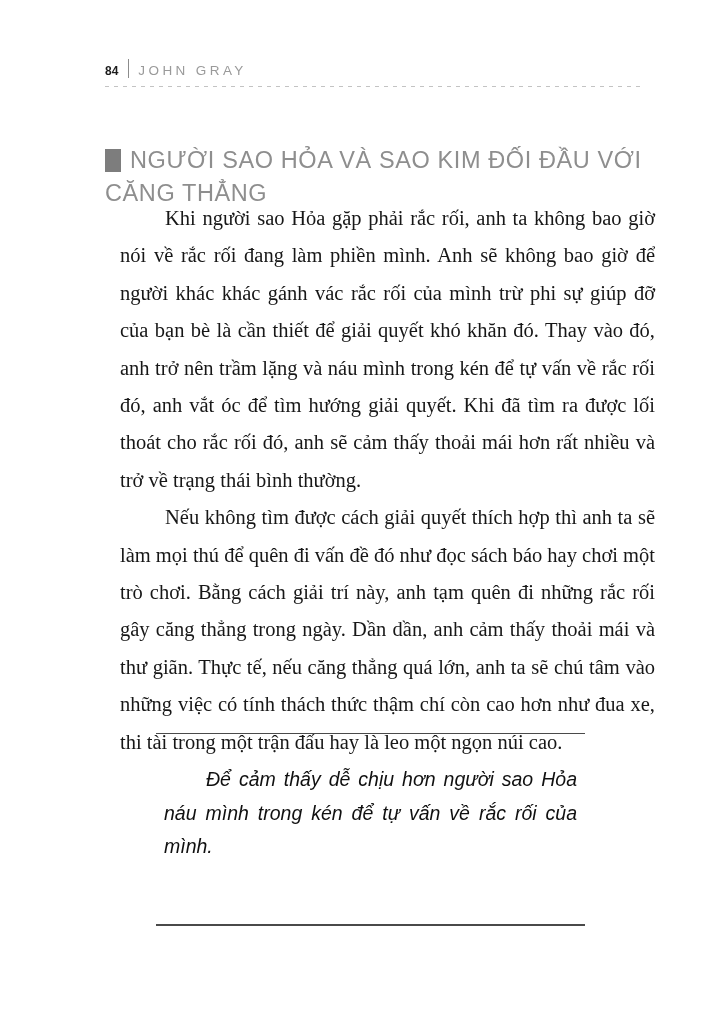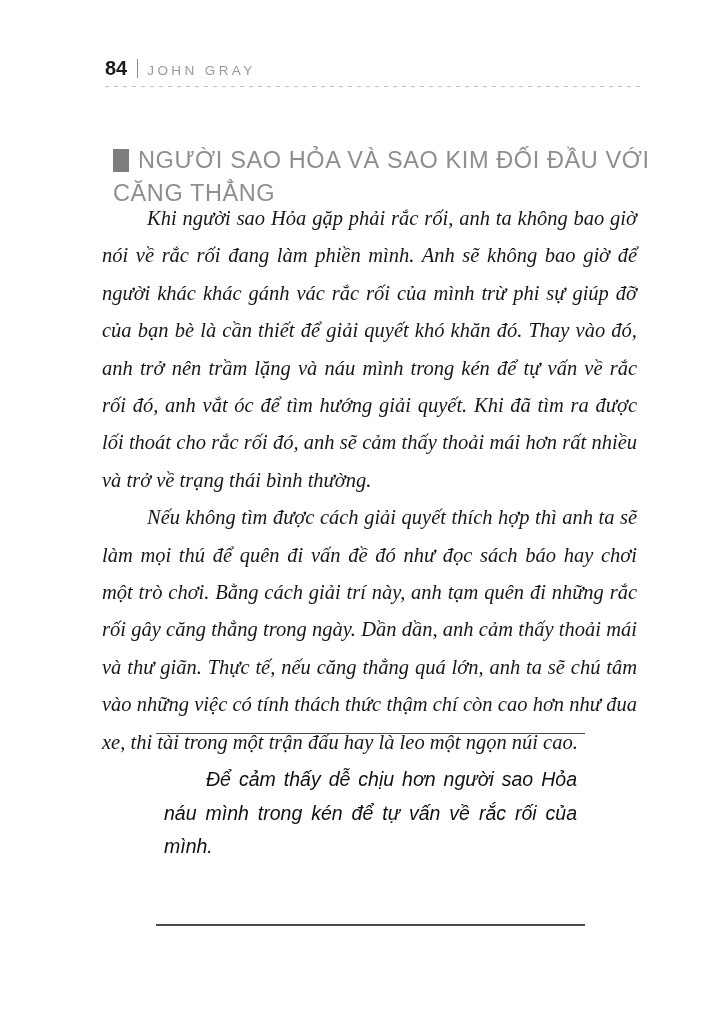--- a/index.html
+++ b/index.html
@@ -28,21 +28,21 @@
     position: absolute;
     left: 105px;
     top: 56px;
     width: 535px;
     height: 26px;
     display: flex;
     align-items: baseline;
   }
   .folio {
     font-family: "Liberation Sans", sans-serif;
-    font-size: 20px;
+    font-size: 12px;
     font-weight: bold;
     color: #1c1c1c;
     letter-spacing: 0px;
     line-height: 20px;
   }
   .folio-rule {
     display: inline-block;
     width: 1px;
     height: 19px;
     background: #8c8c8c;
@@ -77,38 +77,36 @@
     position: absolute;
     left: 105px;
     top: 128px;
     width: 545px;
     font-family: "Liberation Sans", sans-serif;
     font-size: 23.5px;
     line-height: 33px;
     color: #8e8e8e;
     letter-spacing: 0.6px;
     font-weight: 300;
-    margin-left: 8px;
   }
   .heading-square {
     display: inline-block;
     width: 16px;
     height: 23px;
     background: #7d7d7d;
     vertical-align: -4px;
     margin-right: 9px;
   }
 
   
   .body-copy {
     position: absolute;
-    left: 102px;
+    left: 120px;
     top: 200px;
     width: 535px;
-    font-style: italic;
   }
   .body-copy p {
     margin: 0;
     font-family: "Liberation Serif", serif;
     font-size: 20.5px;
     line-height: 37.4px;
     color: #171717;
     text-align: justify;
     text-indent: 45px;
     -webkit-hyphens: none;

